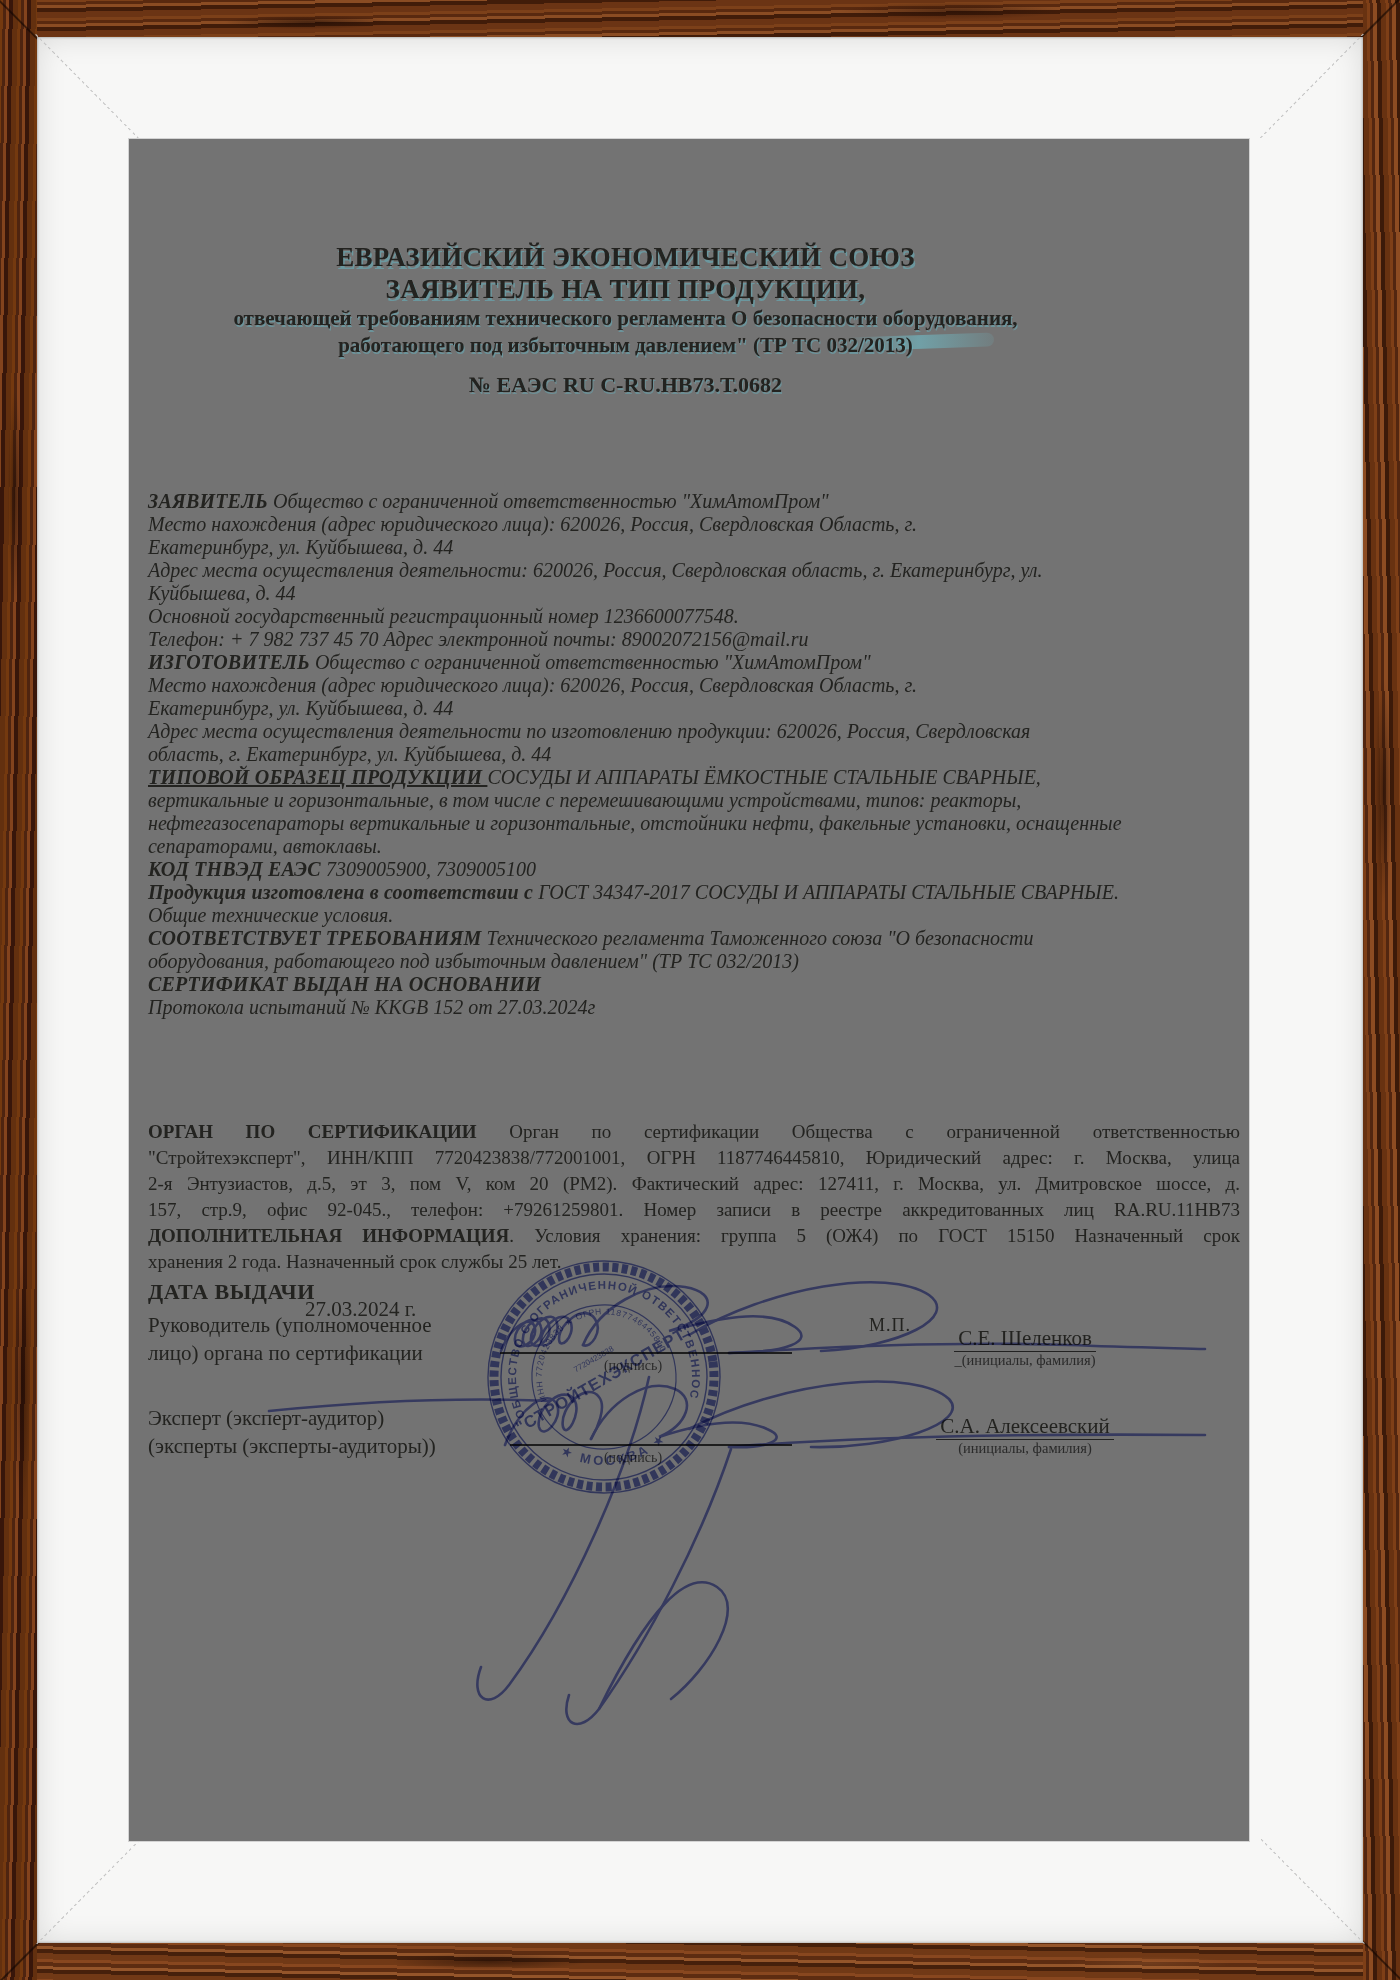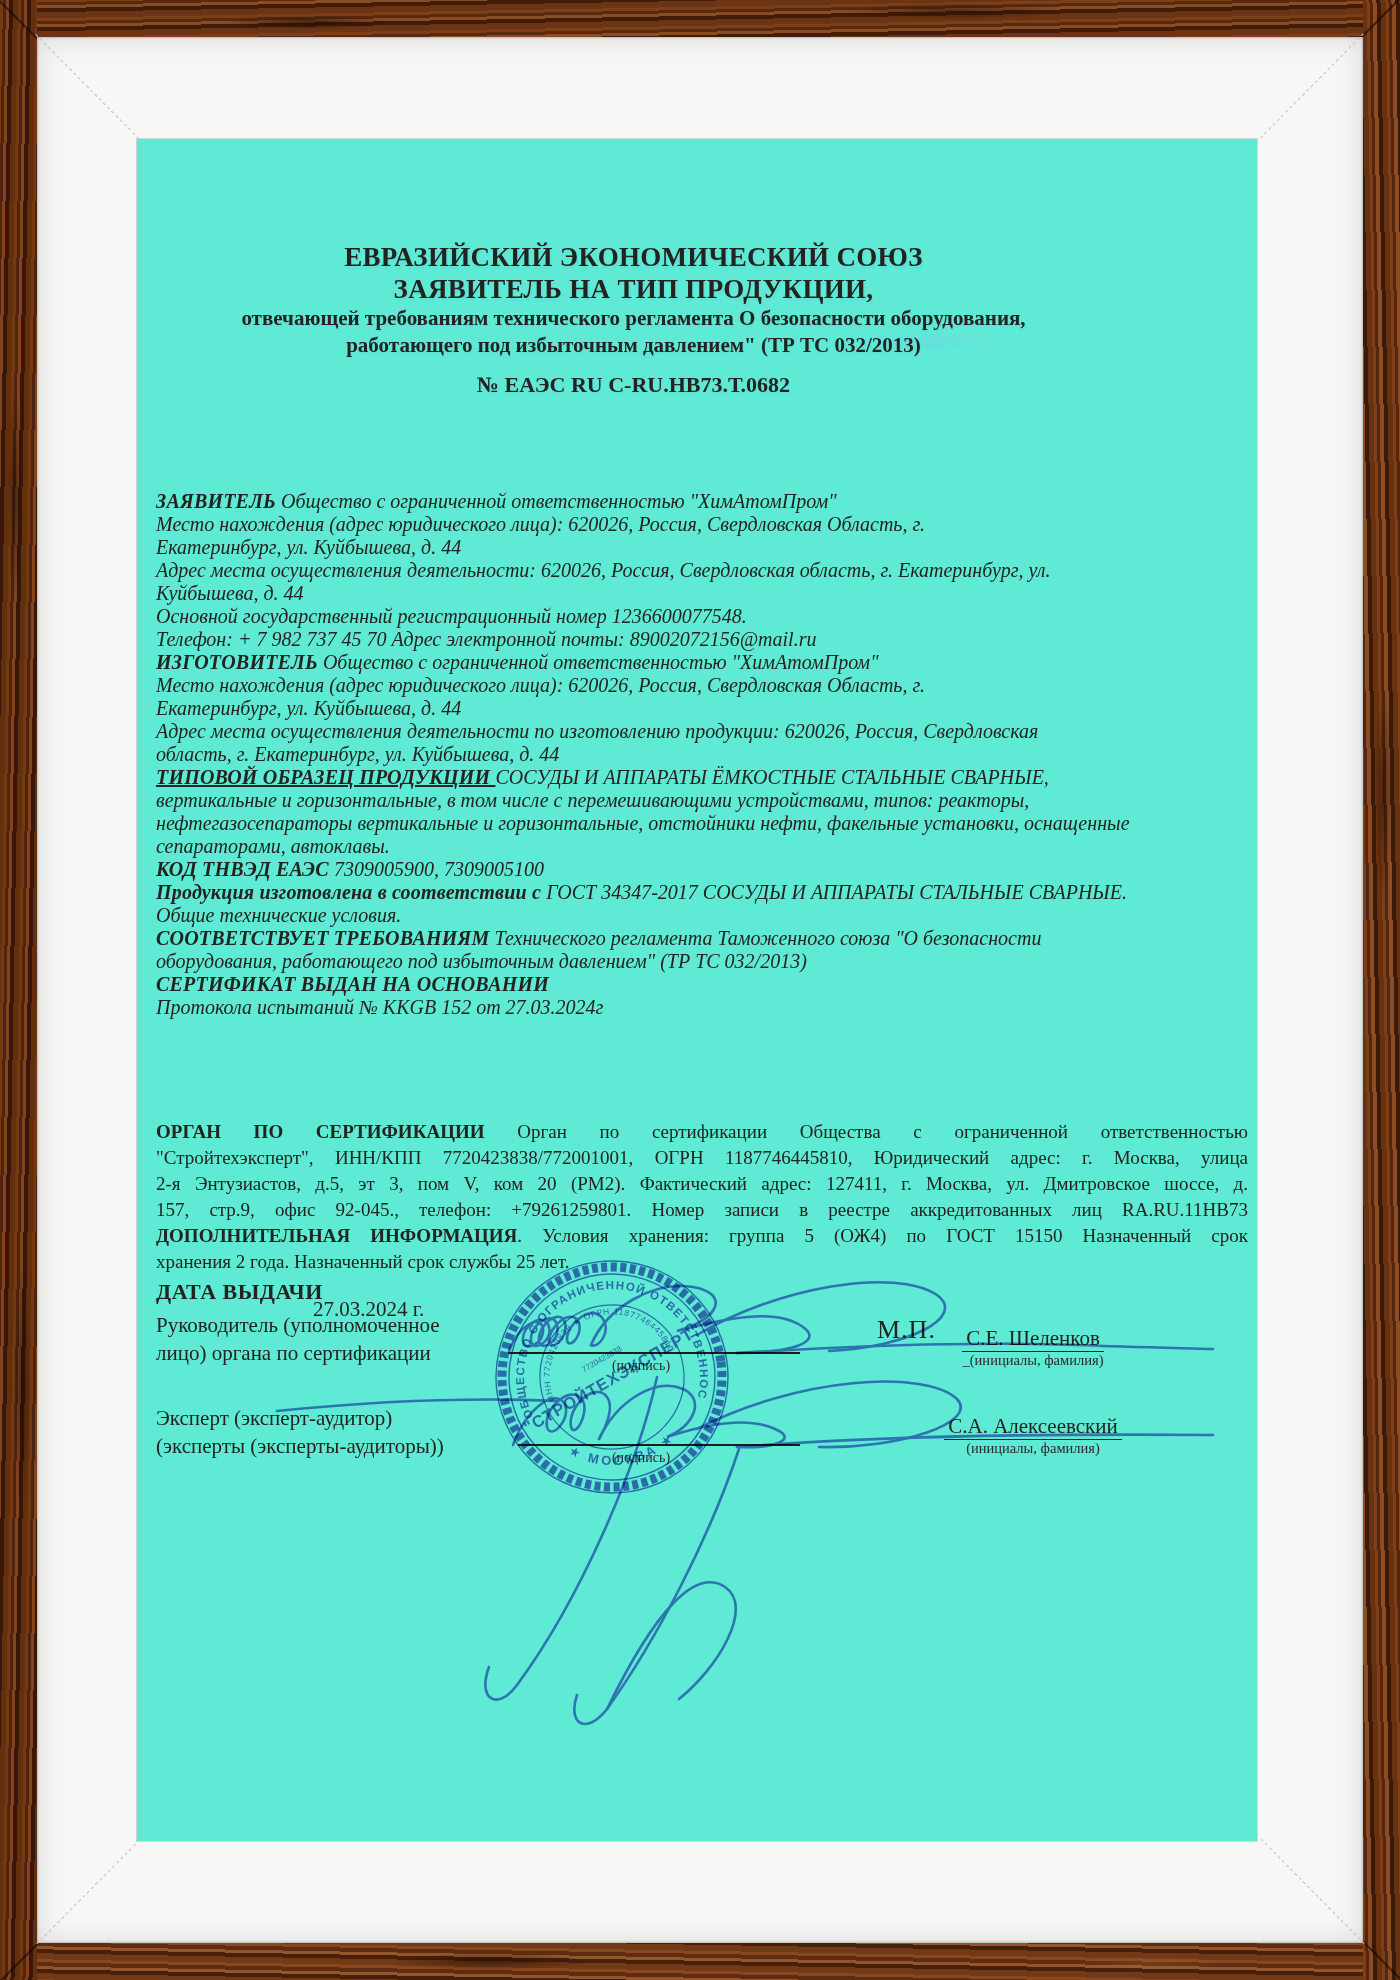--- a/index.html
+++ b/index.html
@@ -26,21 +26,21 @@
   .wood-right{right:0;background:
       radial-gradient(ellipse 12px 160px at 55% 40%, rgba(18,6,2,.5), transparent 70%),
       repeating-linear-gradient(89deg,#7e3f17 0 3px,#522610 3px 6px,#8d4c22 6px 10px,#3c1a09 10px 14px,#683211 14px 19px);}
   .seam{position:absolute;width:54px;height:2px;background:rgba(15,5,2,.6);transform-origin:0 0;}
   
   .mat{position:absolute;left:37px;top:37px;right:37px;bottom:37px;background:#f7f7f6;
        box-shadow:inset 0 0 3px rgba(0,0,0,.4), inset 0 0 30px rgba(0,0,0,.12);}
   .bevel{position:absolute;width:147px;height:1px;transform-origin:0 0;
          background:repeating-linear-gradient(90deg,#c2c2c2 0 3px,transparent 3px 6px);}
   
-  .paper{position:absolute;left:136px;top:138px;width:1120px;height:1702px;background:#5eead4;
+  .paper{position:absolute;left:128px;top:138px;width:1120px;height:1702px;background:#737373;
          border:1px solid #d3d3d3;color:#232320;}
   .titles{position:absolute;left:19px;top:102px;width:955px;text-align:center;}
   .t1{font-size:27px;font-weight:bold;line-height:32px;letter-spacing:.3px;
       text-shadow:1.5px 2.5px 0 rgba(95,210,228,.38);}
   .t3{font-size:21px;font-weight:bold;line-height:27px;text-shadow:1px 2px 0 rgba(95,210,228,.35);}
   .t5{font-size:22px;font-weight:bold;line-height:27px;margin-top:12px;text-shadow:1px 2px 0 rgba(95,210,228,.3);}
   .cyan-smudge{position:absolute;left:715px;top:196px;width:150px;height:14px;border-radius:7px;
       background:linear-gradient(90deg,rgba(110,215,230,.0),rgba(110,215,230,.45),rgba(110,215,230,.1));
       transform:rotate(-2deg);}
   .body-block{position:absolute;left:19px;top:351px;width:1095px;font-style:italic;}
@@ -55,21 +55,21 @@
   .issue-value{position:absolute;left:157px;top:1px;font-weight:normal;font-size:21px;white-space:nowrap;margin-top:17px;}
   .role{position:absolute;font-size:21px;line-height:28px;white-space:nowrap;}
   .role-head{left:19px;top:1172px;}
   .role-expert{left:19px;top:1265px;}
   .sigline{position:absolute;height:2px;background:#1e1e1e;}
   .sig1{left:371px;top:1213px;width:292px;}
   .sig2{left:381px;top:1305px;width:282px;}
   .sign-cap{position:absolute;width:160px;text-align:center;font-size:14px;color:#2a2a2a;}
   .cap1{left:424px;top:1219px;}
   .cap2{left:424px;top:1311px;}
-  .mp{position:absolute;left:740px;top:1176px;font-size:26px;letter-spacing:1px;}
+  .mp{position:absolute;left:740px;top:1176px;font-size:18px;letter-spacing:1px;}
   .name{position:absolute;width:320px;text-align:center;font-size:21px;white-space:nowrap;}
   .name .nm{border-bottom:1.5px solid #222;padding:0 4px 1px 4px;}
   .name1{left:736px;top:1187px;}
   .name2{left:736px;top:1275px;}
   .name-cap{position:absolute;width:320px;text-align:center;font-size:14.5px;color:#2a2a2a;}
   .ncap1{left:736px;top:1213px;}
   .ncap2{left:736px;top:1301px;}
   .stamp-svg{position:absolute;left:350px;top:1113px;mix-blend-mode:multiply;opacity:.92;}
   .sigs-svg{position:absolute;left:0;top:0;mix-blend-mode:multiply;}
   .stamp-sans{font-family:"Liberation Sans","DejaVu Sans",sans-serif;}

